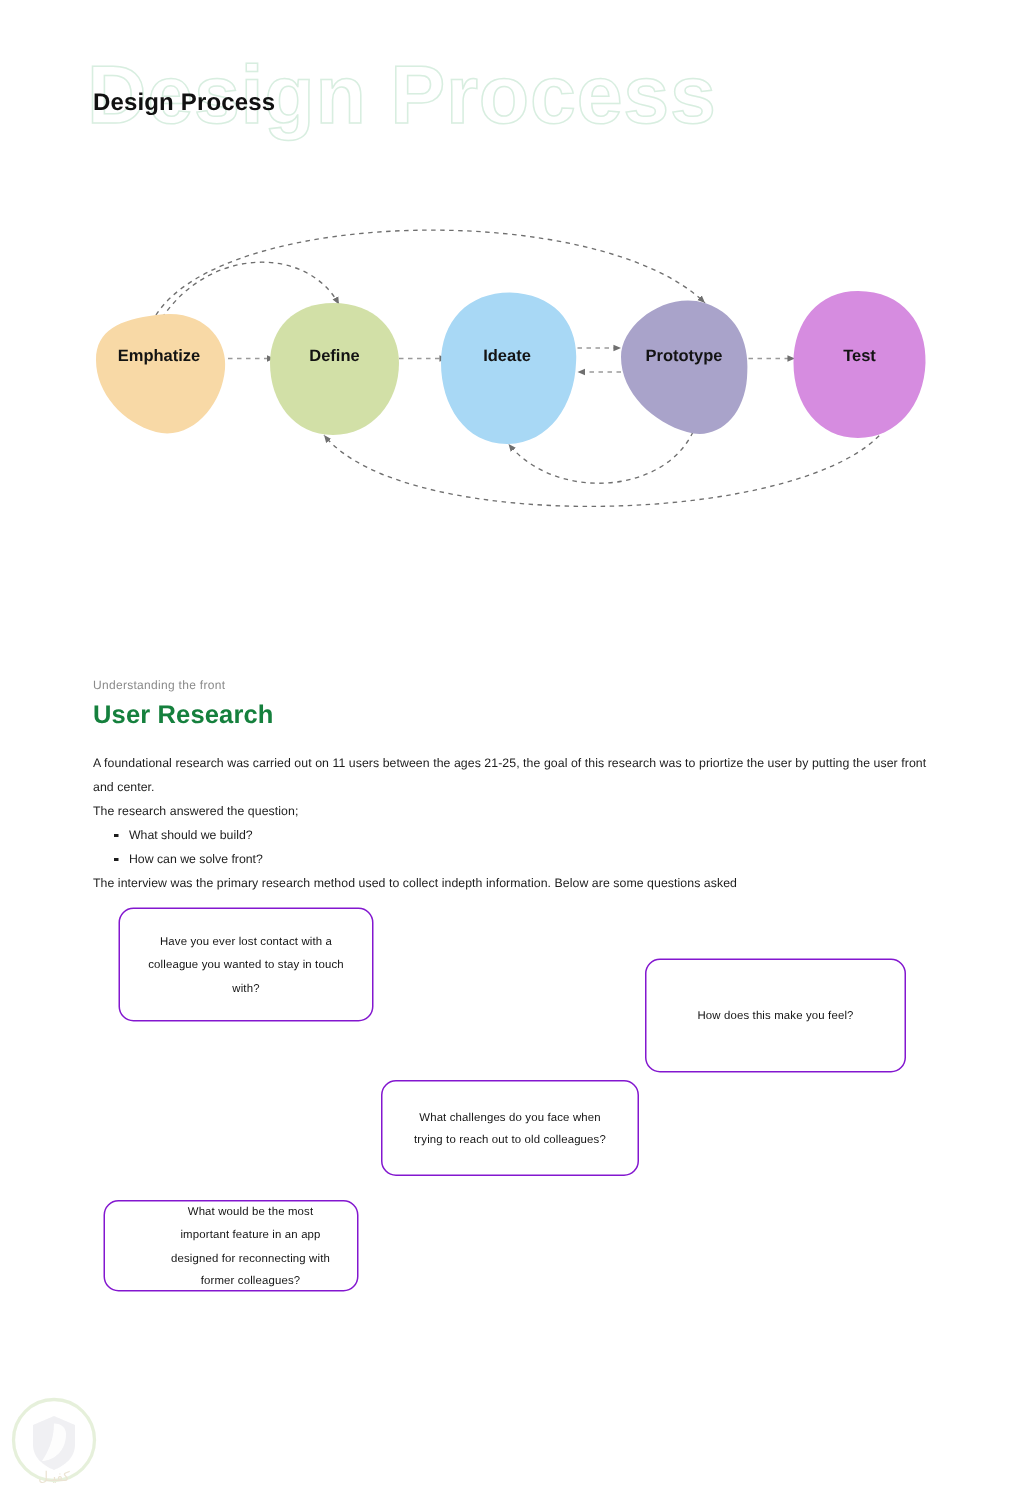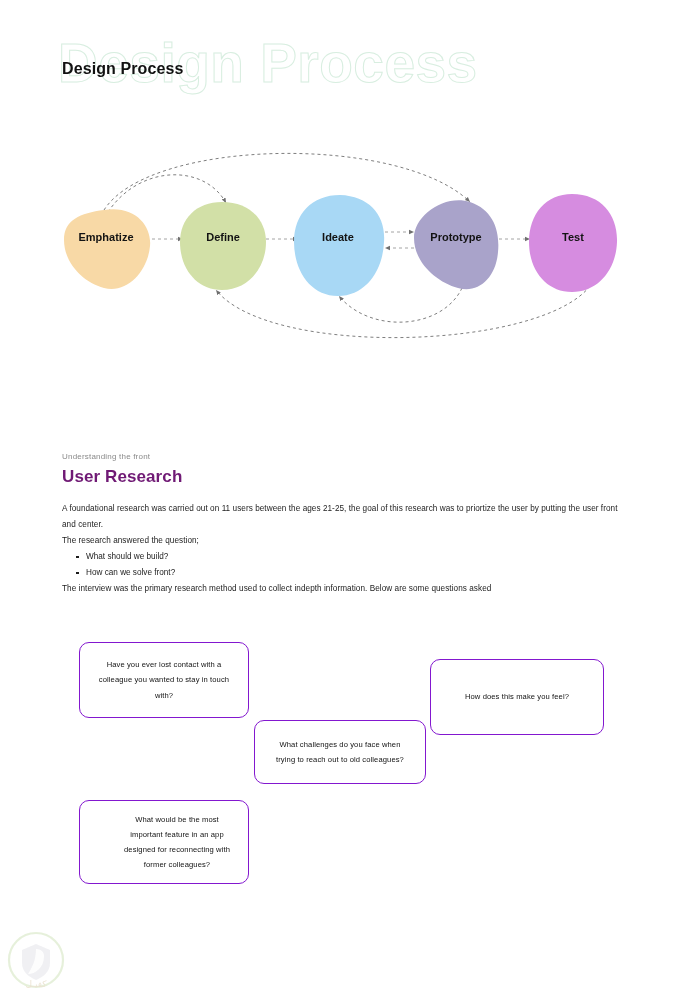--- a/index.html
+++ b/index.html
@@ -86,21 +86,21 @@
   #research-eyebrow {
     font-size: 8px;
     color: #8a8a8a;
     letter-spacing: 0.2px;
     margin: 0 0 6px 0;
     font-weight: 400;
   }
   #research-heading {
     font-size: 17px;
     font-weight: 700;
-    color: #701a75;
+    color: #15803d;
     margin: 0 0 14px 0;
     letter-spacing: 0.1px;
   }
   .research-para {
     font-size: 8.2px;
     line-height: 1.95;
     color: #1c1c1c;
     margin: 0;
     letter-spacing: 0.05px;
   }
@@ -218,24 +218,24 @@
     <p class="research-para">A foundational research was carried out on 11 users between the ages 21-25, the goal of this research was to priortize the user by putting the user front and center.</p>
     <p class="research-para">The research answered the question;</p>
     <ul id="research-bullets">
       <li>What should we build?</li>
       <li>How can we solve front?</li>
     </ul>
     <p class="research-para">The interview was the primary research method used to collect indepth information. Below are some questions asked</p>
   </div>
 
   <div id="questions">
-    <div class="qcard" id="q0" style="left: 79px; top: 642px; width: 170px; height: 76px; border-color: rgb(131, 23, 207);">Have you ever lost contact with a colleague you wanted to stay in touch with?</div>
-    <div class="qcard" id="q1" style="left: 430px; top: 639px; width: 174px; height: 76px; border-color: rgb(131, 23, 207); margin-top: 20px;">How does this make you feel?</div>
+    <div class="qcard" id="q0" style="left: 79px; top: 605px; width: 170px; height: 76px; border-color: rgb(131, 23, 207);">Have you ever lost contact with a colleague you wanted to stay in touch with?</div>
+    <div class="qcard" id="q1" style="left: 430px; top: 639px; width: 174px; height: 76px; border-color: rgb(131, 23, 207);">How does this make you feel?</div>
     <div class="qcard" id="q2" style="left: 254px; top: 720px; width: 172px; height: 64px; border-color: rgb(131, 23, 207);">What challenges do you face when trying to reach out to old colleagues?</div>
-    <div class="qcard" id="q3" style="left: 79px; top: 800px; width: 170px; height: 84px; border-color: rgb(131, 23, 207); padding-left: 40px;">What would be the most important feature in an app designed for reconnecting with former colleagues?</div>
+    <div class="qcard" id="q3" style="left: 69px; top: 800px; width: 170px; height: 61px; border-color: rgb(131, 23, 207); padding-left: 40px;">What would be the most important feature in an app designed for reconnecting with former colleagues?</div>
   </div>
 
   <div id="watermark">
     <svg width="62" height="62" viewBox="0 0 62 62" xmlns="http://www.w3.org/2000/svg">
       <circle cx="31" cy="30" r="27" fill="none" stroke="#cfe3b8" stroke-width="2.2"></circle>
       <path d="M31 14 L45 20 L45 33 C45 42 38 47 31 50 C24 47 17 42 17 33 L17 20 Z" fill="#c8c8d4" opacity="0.55"></path>
       <path d="M31 19 C31 30 27 38 23 44 C30 44 39 38 39 26 C39 22 36 19 31 19 Z" fill="#ffffff" opacity="0.9"></path>
       <text x="31" y="57" text-anchor="middle" font-size="9" fill="#d8c9a8" font-family="'DejaVu Sans', sans-serif">كفيـل</text>
     </svg>
   </div>

